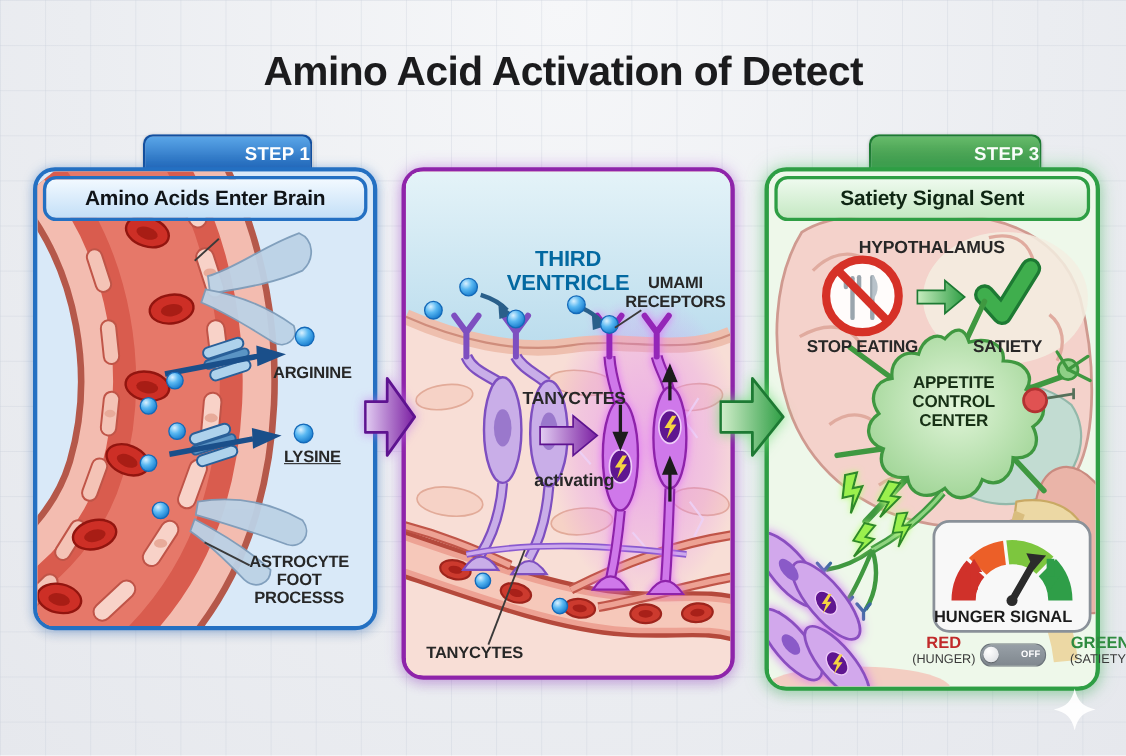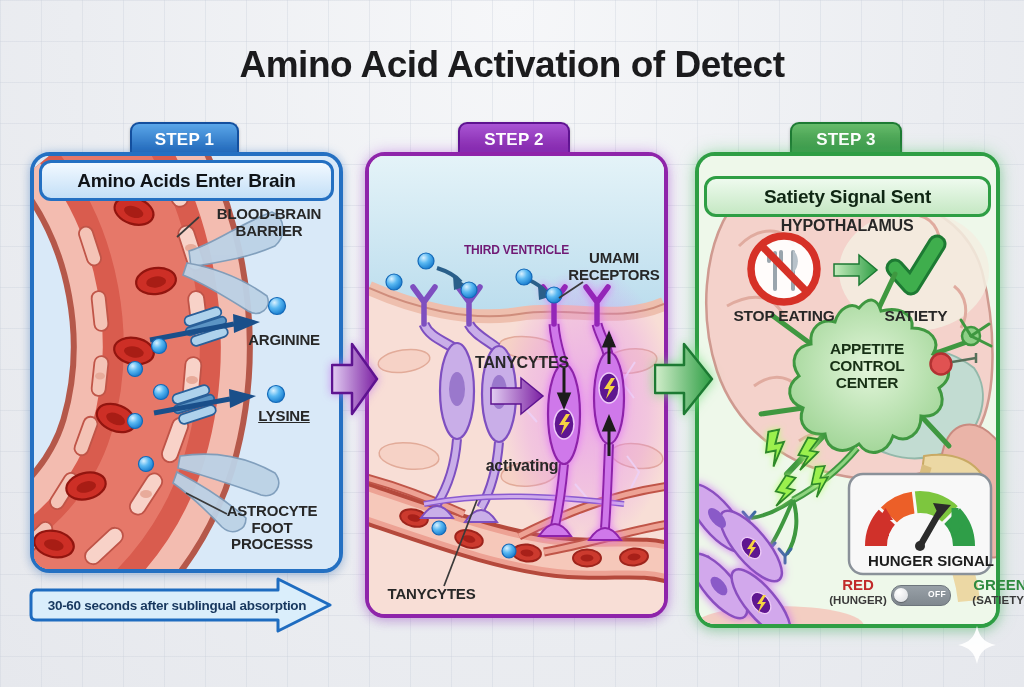--- a/index.html
+++ b/index.html
@@ -7,78 +7,75 @@
   #stage{position:relative;width:1024px;height:687px;overflow:hidden;
     background:
       linear-gradient(rgba(203,209,220,.38) 1px, transparent 1px),
       linear-gradient(90deg, rgba(203,209,220,.38) 1px, transparent 1px),
       radial-gradient(ellipse at 50% 0%, #f6f7f9 0%, #ebedf1 60%, #e6e8ed 100%);
     background-size:41px 41px,41px 41px,100% 100%;}
   .abs{position:absolute;}
   #page-title{position:absolute;left:0;right:0;top:44px;text-align:center;
     font-size:37px;font-weight:800;color:#1b1b1d;letter-spacing:-.5px;}
   .tab{position:absolute;top:122px;height:32px;border-radius:9px 9px 0 0;
-    display:flex;align-items:center;justify-content:center;
+    display:flex;align-items:center;justify-content:flex-end;
     color:#fff;font-size:17px;font-weight:bold;letter-spacing:.2px;
-    box-shadow:0 1px 3px rgba(0,0,0,.25);}
+    box-shadow:0 1px 3px rgba(0,0,0,.25);padding-left:45px;}
   .tab1{background:linear-gradient(180deg,#5aa6e8,#1a60b4);border:2px solid #134f9e;border-bottom:none;}
   .tab2{background:linear-gradient(180deg,#a954d4,#7b1fa2);border:2px solid #5e1390;border-bottom:none;}
   .tab3{background:linear-gradient(180deg,#66bb6a,#2e8b3f);border:2px solid #1d7a33;border-bottom:none;}
   .panel{position:absolute;border-radius:20px;}
   .panel1{left:30px;top:152px;width:305px;height:413px;background:#d9e9f8;border:4px solid #2470c2;
     box-shadow:0 0 10px rgba(60,130,210,.35),0 4px 10px rgba(30,60,120,.15);}
   .panel2{left:365px;top:152px;width:295px;height:458px;background:#f8ded6;border:4px solid #8e24aa;
     box-shadow:0 0 14px rgba(170,70,220,.40),0 4px 10px rgba(80,20,120,.15);}
   .panel3{left:695px;top:152px;width:297px;height:468px;background:#eef8ea;border:4px solid #2e9e44;
     box-shadow:0 0 16px rgba(90,205,115,.50),0 4px 10px rgba(20,100,50,.15);}
   .clip{position:absolute;inset:0;border-radius:15px;overflow:hidden;}
   .clip svg{position:absolute;inset:0;}
   .hdr{position:absolute;left:5px;right:5px;top:4px;height:35px;border-radius:12px;
     display:flex;align-items:center;justify-content:center;
     font-size:19px;font-weight:bold;letter-spacing:-.2px;z-index:3;}
   .hdr1{background:linear-gradient(180deg,#f2f9ff,#c3dff7);border:3px solid #2470c2;color:#101418;text-align:right;}
   .hdr2{background:linear-gradient(180deg,#f8ecfc,#e0c2f1);border:3px solid #8e24aa;color:#23102e;}
-  .hdr3{background:linear-gradient(180deg,#eefaee,#c5e8c3);border:3px solid #2e9e44;color:#0f2613;margin-top:16px;}
+  .hdr3{background:linear-gradient(180deg,#eefaee,#c5e8c3);border:3px solid #2e9e44;color:#0f2613;}
   .lbl{position:absolute;font-weight:bold;color:#272727;text-align:center;line-height:1.1;
     letter-spacing:-.2px;z-index:4;}
   .flow-arrow{position:absolute;z-index:6;}
   .flow-arrow.pu svg{filter:drop-shadow(0 0 5px rgba(190,110,235,.7));}
   .flow-arrow.gr svg{filter:drop-shadow(0 0 6px rgba(110,220,120,.8));}
   #stopwatch{position:absolute;left:190px;top:360px;width:130px;height:130px;z-index:6;}
   #stopwatch .t30{position:absolute;left:0;width:130px;top:46px;text-align:center;
     color:#fff;font-size:36px;font-weight:800;line-height:1;letter-spacing:-1px;}
   #stopwatch .tsec{position:absolute;left:0;width:130px;top:84px;text-align:center;
     color:#fff;font-size:12.5px;font-weight:bold;letter-spacing:.5px;}
-  #gauge-label{position:absolute;left:150px;top:396px;width:164px;text-align:center;
+  #gauge-label{position:absolute;left:150px;top:396px;width:164px;
     font-size:15px;font-weight:bold;color:#1b1b1b;z-index:5;}
   .leg{position:absolute;top:421px;text-align:center;line-height:1.1;z-index:5;}
   .leg .big{font-size:15px;font-weight:bold;display:block;}
-  .leg .sub{font-size:11.5px;font-weight:bold;color:#3a3a3a;display:block;}
+  .leg .sub{font-size:11.5px;font-weight:normal;color:#3a3a3a;display:block;}
   #toggle{position:absolute;left:192px;top:429px;width:38px;height:19px;border-radius:10px;
     background:linear-gradient(180deg,#98a0a7,#80888f);border:1.5px solid #6d757c;z-index:5;padding-left:20px;}
   #toggle .knob{position:absolute;left:1.5px;top:1.5px;width:14px;height:14px;border-radius:50%;
     background:radial-gradient(circle at 35% 30%,#ffffff,#d9dce0);box-shadow:0 1px 1px rgba(0,0,0,.3);}
   #toggle .off{position:absolute;right:4px;top:3px;font-size:8.5px;font-weight:bold;color:#fff;letter-spacing:.3px;}
   #banner{position:absolute;left:26px;top:574px;width:312px;height:62px;z-index:2;}
   #banner .txt{position:absolute;left:8px;width:286px;top:17px;height:30px;line-height:30px;
     text-align:center;font-size:13.5px;font-weight:bold;color:#17375e;letter-spacing:-.3px;}
 </style>
 </head>
 <body>
 
 <div id="stage">
 
   <div id="page-title">Amino Acid Activation of Detect</div>
 
   <div class="tab tab1" style="left:130px;width:105px;">
     <span>STEP 1</span>
   </div>
-  <div class="tab tab2" style="left:458px;width:108px;">
-    <span>STEP 2</span>
-  </div>
   <div class="tab tab3" style="left:790px;width:108px;">
     <span>STEP 3</span>
   </div>
 
   <div class="panel panel1">
     <div class="clip">
       <svg viewBox="0 0 305 413" width="305" height="413">
         <defs>
           <radialGradient id="sph1" cx="35%" cy="30%" r="75%">
             <stop offset="0%" stop-color="#d9f1ff"></stop>
@@ -185,21 +182,20 @@
 
         <g stroke="#3a3a3a" stroke-width="1.7">
           <line x1="165" y1="61" x2="143" y2="81"></line>
           <line x1="193" y1="358" x2="152" y2="337"></line>
         </g>
       </svg>
     </div>
     <div class="hdr hdr1">
       <span>Amino Acids Enter Brain</span>
     </div>
-    <div class="lbl" style="left:160px;top:50px;width:150px;font-size:15px;">BLOOD-BRAIN BARRIER</div>
     <div class="lbl" style="left:190px;top:176px;width:120px;font-size:15px;">ARGININE</div>
     <div class="lbl" style="left:195px;top:252px;width:110px;font-size:15px;text-decoration:underline;">LYSINE</div>
     <div class="lbl" style="left:190px;top:347px;width:96px;font-size:15px;">ASTROCYTE FOOT PROCESSS</div>
   </div>
 
   <div class="panel panel2">
     <div class="clip">
       <svg viewBox="0 0 295 458" width="295" height="458">
         <defs>
           <radialGradient id="sph2" cx="35%" cy="30%" r="75%">
@@ -350,24 +346,24 @@
         </g>
 
         <polygon points="122,232 152,232 152,222 174,240 152,258 152,248 122,248" fill="url(#arr2)" stroke="#5e1390" stroke-width="1.5"></polygon>
 
         <g stroke="#3a3a3a" stroke-width="1.7">
           <line x1="214" y1="126" x2="190" y2="142"></line>
           <line x1="75" y1="430" x2="108" y2="344"></line>
         </g>
       </svg>
     </div>
-    <div class="lbl" style="left:60px;top:88px;width:175px;font-size:12px;color:#701a75;">THIRD VENTRICLE</div>
+    <div class="lbl" style="left:60px;top:69px;width:175px;font-size:20px;color:#0369a1;">THIRD VENTRICLE</div>
     <div class="lbl" style="left:195px;top:94px;width:100px;font-size:15px;">UMAMI RECEPTORS</div>
     <div class="lbl" style="left:78px;top:198px;width:150px;font-size:16px;">TANYCYTES</div>
-    <div class="lbl" style="left:78px;top:273px;width:150px;font-size:16px;margin-top:28px;">activating</div>
+    <div class="lbl" style="left:78px;top:273px;width:150px;font-size:16px;">activating</div>
     <div class="lbl" style="left:5px;top:430px;width:115px;font-size:15px;">TANYCYTES</div>
 
   </div>
 
   <div class="panel panel3">
     <div class="clip">
       <svg viewBox="0 0 297 468" width="297" height="468">
         <defs>
           <radialGradient id="neu3" cx="50%" cy="45%" r="60%">
             <stop offset="0%" stop-color="#e2f5da"></stop>
@@ -552,24 +548,18 @@
       <defs>
           <linearGradient id="gga" x1="0" y1="0" x2="1" y2="0">
         <stop offset="0%" stop-color="#d2eecb"></stop>
             <stop offset="100%" stop-color="#2e9e44"></stop>
           </linearGradient>
         </defs>
       <polygon points="1,24 30,24 30,3 58,38 30,73 30,52 1,52" fill="url(#gga)" stroke="#1d7a33" stroke-width="2.5" stroke-linejoin="round"></polygon>
     </svg>
   </div>
 
-  <div id="banner">
-    <svg width="312" height="62" viewBox="0 0 312 62">
-      <path d="M10,16 H252 V5 L304,31 L252,57 V46 H10 Q5,46 5,41 V21 Q5,16 10,16 Z" fill="#daeefb" stroke="#1e6cc0" stroke-width="3" stroke-linejoin="round"></path>
-    </svg>
-    <div class="txt">30-60 seconds after sublingual absorption</div>
-  </div>
 
   <svg class="abs" style="left:958px;top:626px;" width="38" height="38" viewBox="0 0 36 36">
     <path d="M18,0 C20.5,11 25,15.5 36,18 C25,20.5 20.5,25 18,36 C15.5,25 11,20.5 0,18 C11,15.5 15.5,11 18,0 Z" fill="#ffffff" opacity=".93"></path>
   </svg>
 
 </div>
 
 </body></html>

